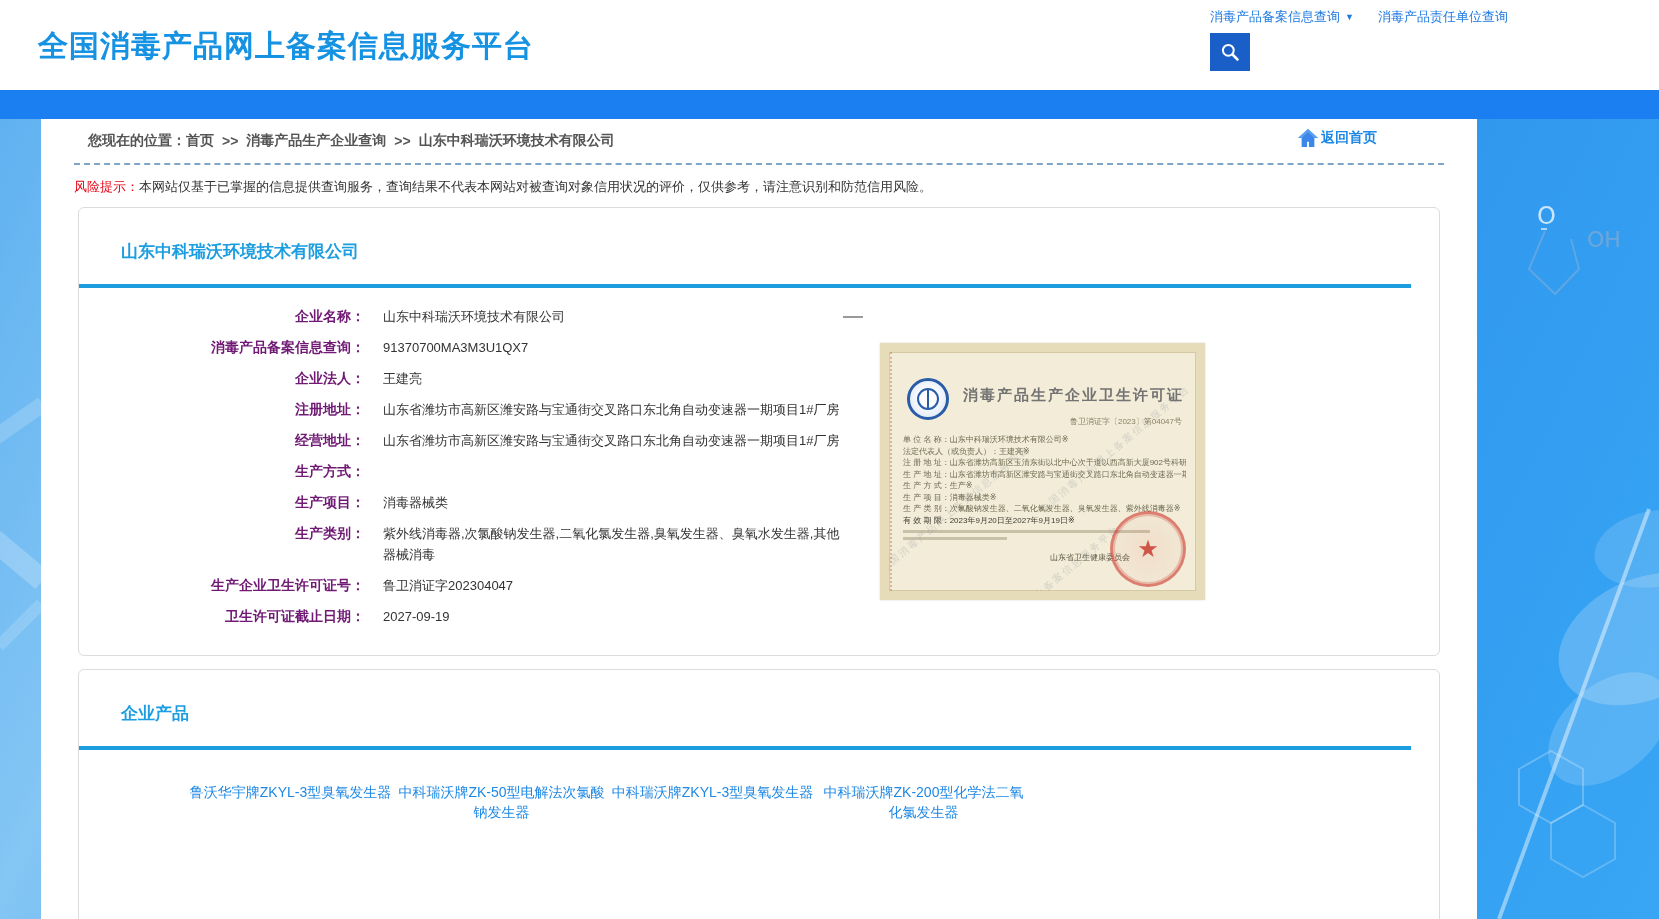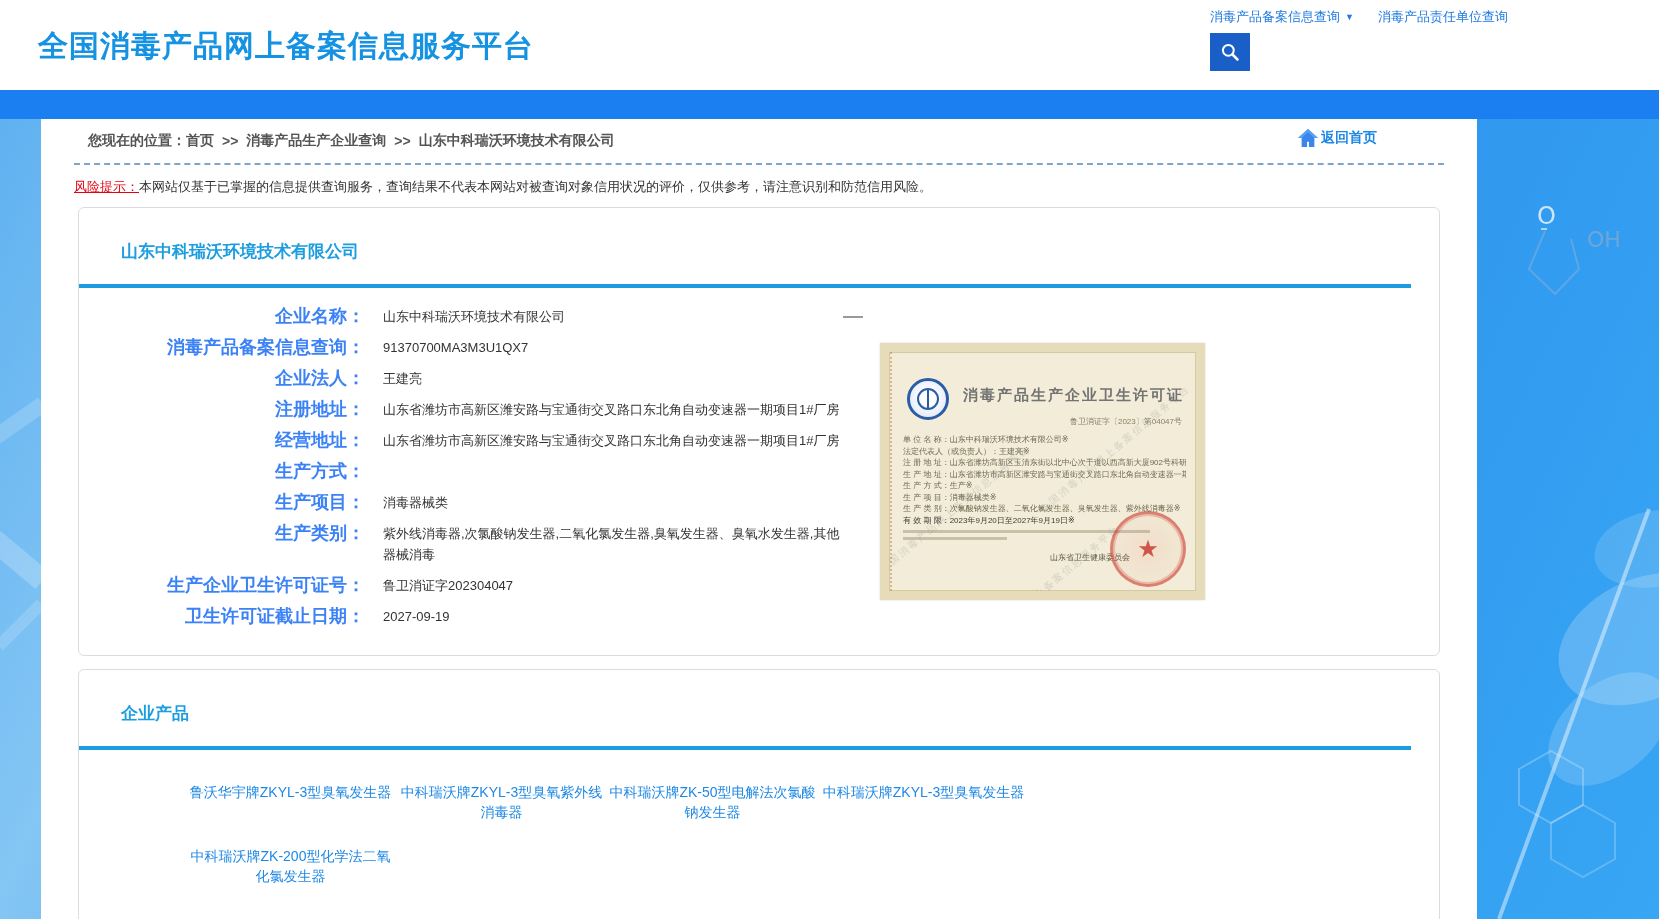--- a/index.html
+++ b/index.html
@@ -23,28 +23,28 @@
   .deco-right{right:0;top:119px;}
   .deco-left{left:0;top:119px;}
   
   .wrapper{position:absolute;left:41px;top:119px;width:1436px;height:800px;background:#fff;z-index:3;}
   .breadcrumb-row{position:relative;height:44px;padding:0 33px;display:flex;align-items:center;font-size:14px;font-weight:bold;color:#555;margin-left:14px;}
   .breadcrumb-row .crumb{cursor:pointer;}
   .breadcrumb-row .sep{margin:0 8px;color:#555;}
   .back-home{position:absolute;right:100px;top:9px;display:flex;align-items:center;gap:2px;color:#1e88e5;font-size:14px;font-weight:bold;cursor:pointer;}
   .dashed{margin:0 33px;border-top:2px dashed #7fa6c9;height:0;}
   .risk{padding:13px 33px 0;font-size:13px;color:#333;line-height:17px;}
-  .risk-label{color:#e60012;text-decoration:underline;}
+  .risk-label{color:#e60012;}
   
   .card{margin:12px 37px 0;border:1px solid #dcdcdc;border-radius:6px;position:relative;background:#fff;}
   .card-title{padding:34px 0 0 42px;font-size:17px;font-weight:bold;color:#1b9de0;line-height:20px;}
   .card-rule{height:4px;background:#1b9de0;margin-top:22px;margin-right:28px;}
   .fields{padding:18px 0 18px 0;}
   .field-row{display:flex;margin-bottom:10px;}
-  .field-label{width:286px;text-align:right;font-size:18px;font-weight:bold;color:#3b82f6;line-height:21px;flex:none;}
+  .field-label{width:286px;text-align:right;font-size:14px;font-weight:bold;color:#701a75;line-height:21px;flex:none;}
   .field-value{margin-left:18px;font-size:13px;color:#333;line-height:21px;max-width:458px;}
   .dash-artifact{position:absolute;left:764px;top:108px;width:20px;height:2px;background:#999;}
   
   .certificate{position:absolute;left:801px;top:135px;width:325px;height:257px;box-sizing:border-box;
     background:#f2ecd8;border:9px solid #e6dcba;box-shadow:inset 0 0 0 1px #d5caa4,0 0 2px rgba(0,0,0,.15);overflow:hidden;cursor:pointer;}
   .certificate::before{content:"";position:absolute;left:1px;top:0;bottom:0;border-left:2px dotted rgba(190,120,60,.45);}
   .cert-emblem{position:absolute;left:18px;top:26px;width:42px;height:42px;border-radius:50%;border:3px solid #2a5ca8;
     background:radial-gradient(circle at 50% 45%,#ffffff 25%,#d7e3f4 100%);box-sizing:border-box;}
   .cert-emblem::after{content:"";position:absolute;left:7px;top:7px;right:7px;bottom:7px;border-radius:50%;border:2px solid #2a5ca8;}
   .cert-emblem::before{content:"";position:absolute;left:17px;top:9px;width:2px;bottom:9px;background:#2a5ca8;z-index:1;}
@@ -214,21 +214,20 @@
           <span class="star">★</span>
         </div>
       </div>
     </div>
 
     <div class="card" style="margin-top:13px;height:320px;">
       <div class="card-title">企业产品</div>
       <div class="card-rule"></div>
       <div class="products">
         <div class="product">鲁沃华宇牌ZKYL-3型臭氧发生器</div>
-        <div class="product">中科瑞沃牌ZKYL-3型臭氧紫外线消毒器</div>
         <div class="product">中科瑞沃牌ZK-50型电解法次氯酸钠发生器</div>
         <div class="product">中科瑞沃牌ZKYL-3型臭氧发生器</div>
         <div class="product">中科瑞沃牌ZK-200型化学法二氧化氯发生器</div>
       </div>
     </div>
 
   </div>
 </div>
 
 </body></html>

